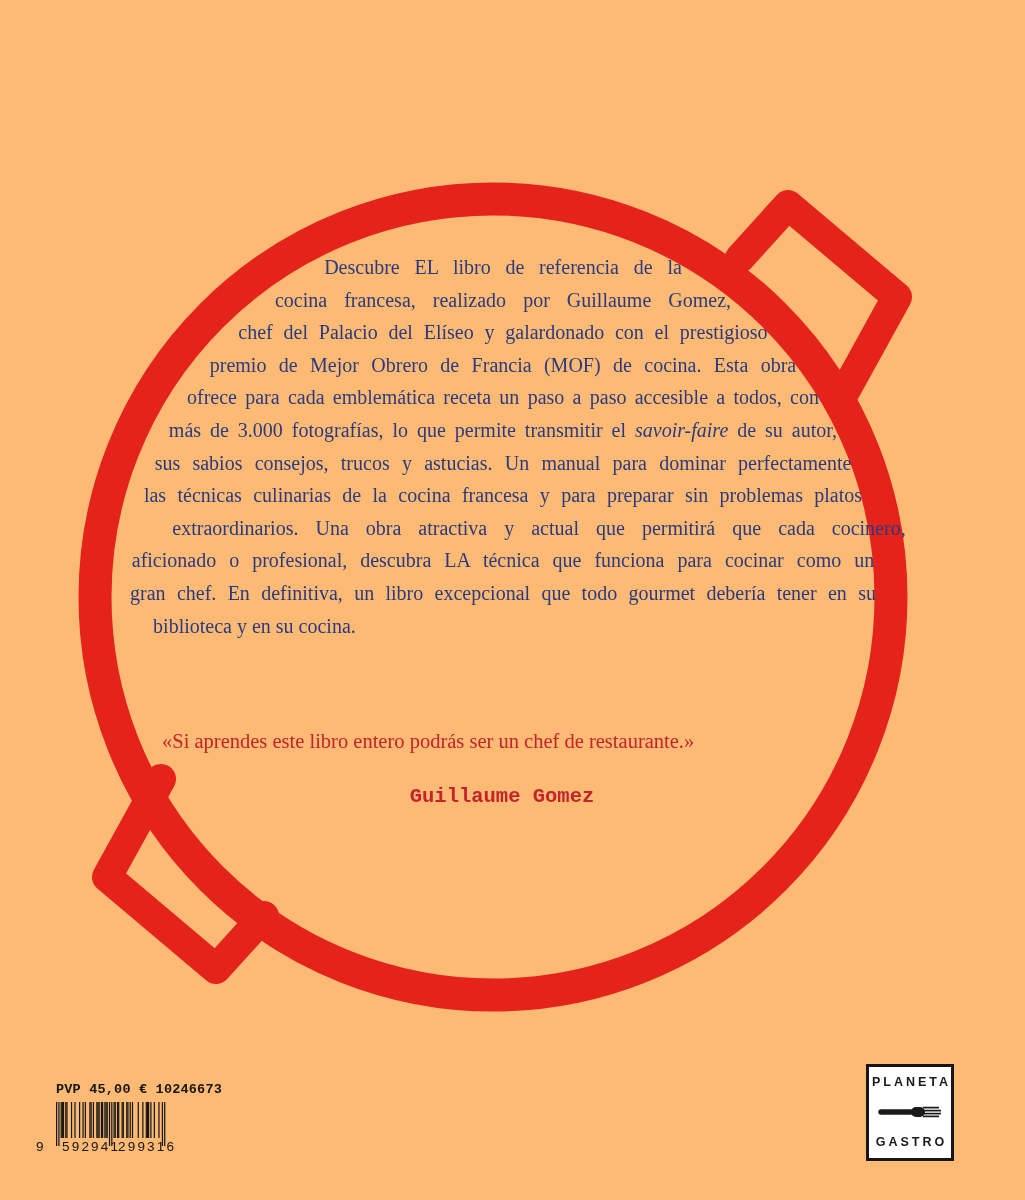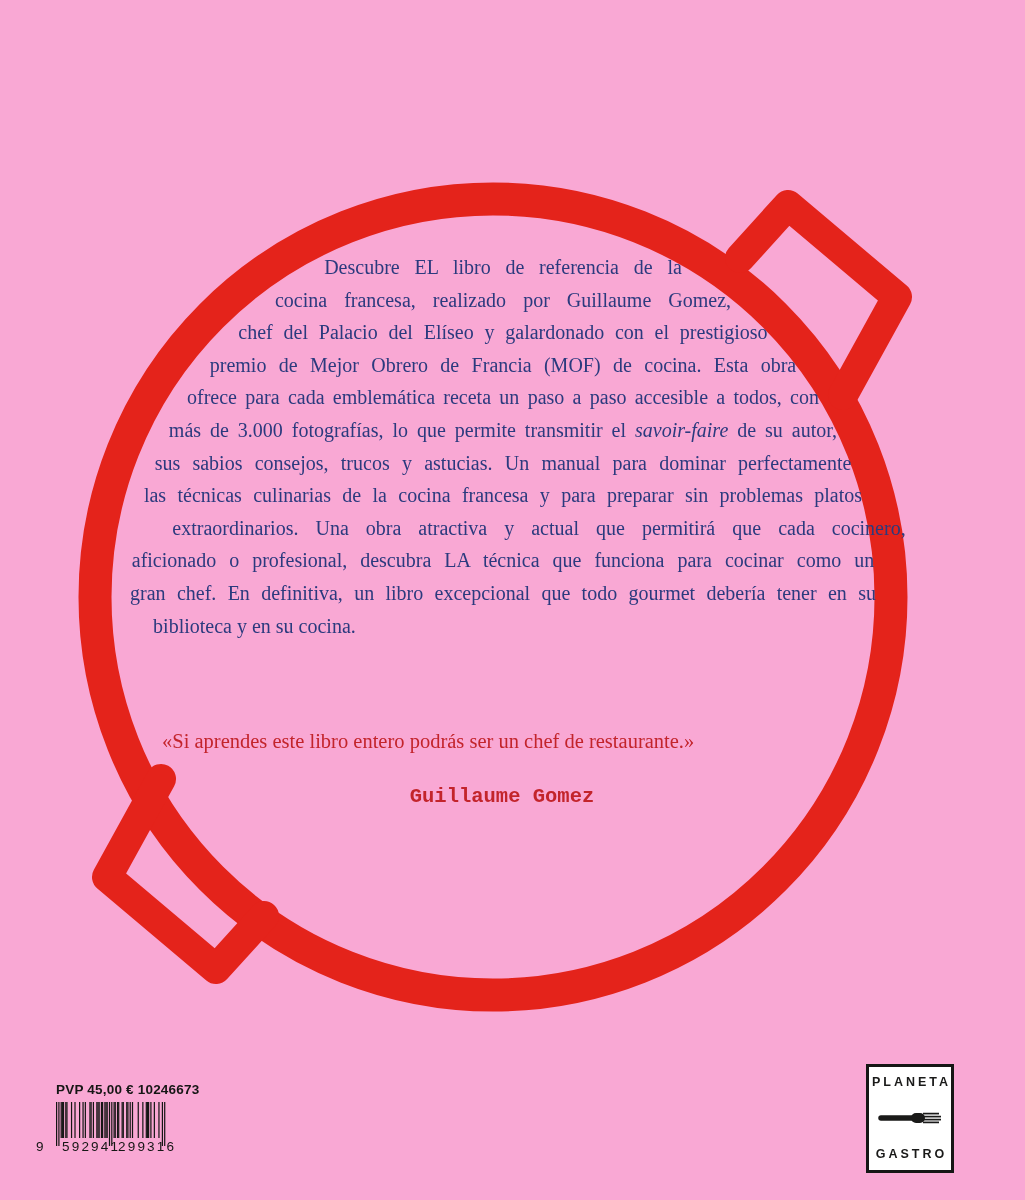--- a/index.html
+++ b/index.html
@@ -1,48 +1,48 @@
 <!DOCTYPE html>
 <html style="--ink: #2b3a7e; --accent: #c3242b;"><head>
 <meta charset="utf-8">
 <style>
   html,body{margin:0;padding:0;background:#ffffff;}
   body{width:1025px;height:1200px;position:relative;overflow:hidden;
        font-family:"Liberation Serif",serif;}
-  .page{position:absolute;inset:0;background:#f9a8d4;}
+  .page{position:absolute;inset:0;background:#fdba74;}
 
   
   .pan-svg{position:absolute;left:0;top:0;}
 
   
   .desc{position:absolute;left:0;top:0;width:1025px;height:1200px;pointer-events:none;}
   .desc-line{position:absolute;height:33px;line-height:32.6px;font-size:20px;
              color:var(--ink,#2b3a7e);text-align:justify;text-align-last:justify;
              white-space:nowrap;}
   .desc-line.last{text-align:left;text-align-last:left;}
   .desc-line .it{font-style:italic;}
 
   .quote{position:absolute;left:162px;width:680px;top:727px;font-size:20.5px;
          line-height:28px;color:var(--accent,#c3242b);text-align:left;}
   .author{position:absolute;left:162px;width:680px;top:785px;font-size:20.5px;
           font-weight:bold;color:var(--accent,#c3242b);text-align:center;font-family:Liberation Mono, monospace;}
 
   
-  .price{position:absolute;left:56px;top:1082px;font-family:Liberation Sans, sans-serif;
+  .price{position:absolute;left:56px;top:1082px;font-family:Liberation Mono, monospace;
          font-size:13.5px;font-weight:700;color:#161615;letter-spacing:.2px;}
   .barcode{position:absolute;left:36px;top:1102px;width:150px;height:58px;}
   .barcode svg{position:absolute;left:20px;top:0;}
   .bc-digits{position:absolute;top:36px;left:0;width:150px;height:20px;
              font-family:"Liberation Sans",sans-serif;font-size:13.5px;color:#161615;}
   .bc-lead{position:absolute;left:0;top:1px;}
   .bc-g1{position:absolute;left:26px;top:1px;letter-spacing:2.2px;}
   .bc-g2{position:absolute;left:82px;top:1px;letter-spacing:2.2px;}
 
   
-  .logo{position:absolute;left:866px;top:1064px;width:88px;height:109px;
+  .logo{position:absolute;left:866px;top:1064px;width:88px;height:97px;
         border:3px solid #161615;box-sizing:border-box;background:#ffffff;
         display:flex;flex-direction:column;align-items:center;
         justify-content:space-between;padding:8px 0 9px 0;}
   .logo .word{font-family:"Liberation Sans",sans-serif;font-weight:700;
               font-size:12.5px;letter-spacing:3px;margin-right:-3px;color:#1a1a19;}
   .logo svg{display:block;}
 </style>
 </head>
 <body>
 

